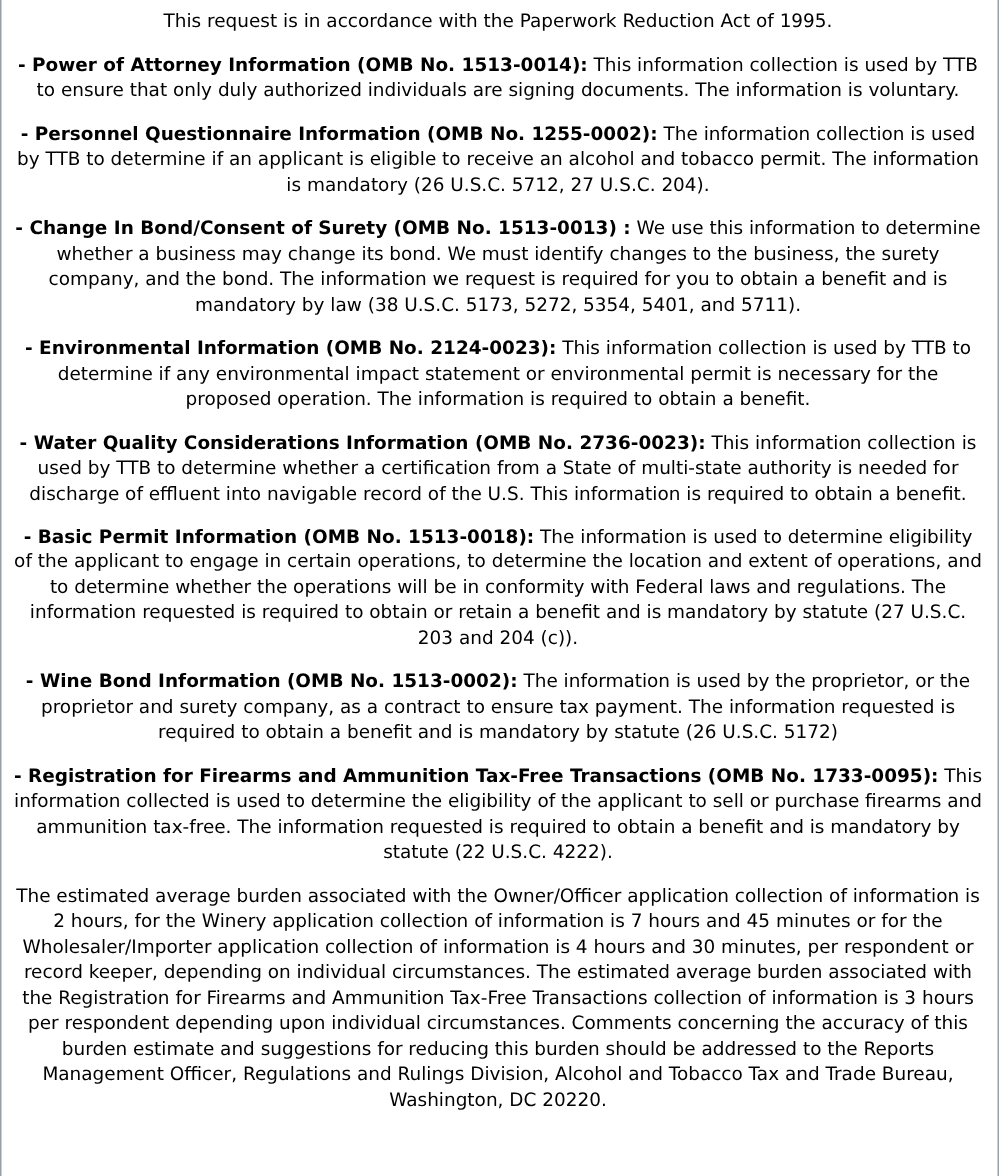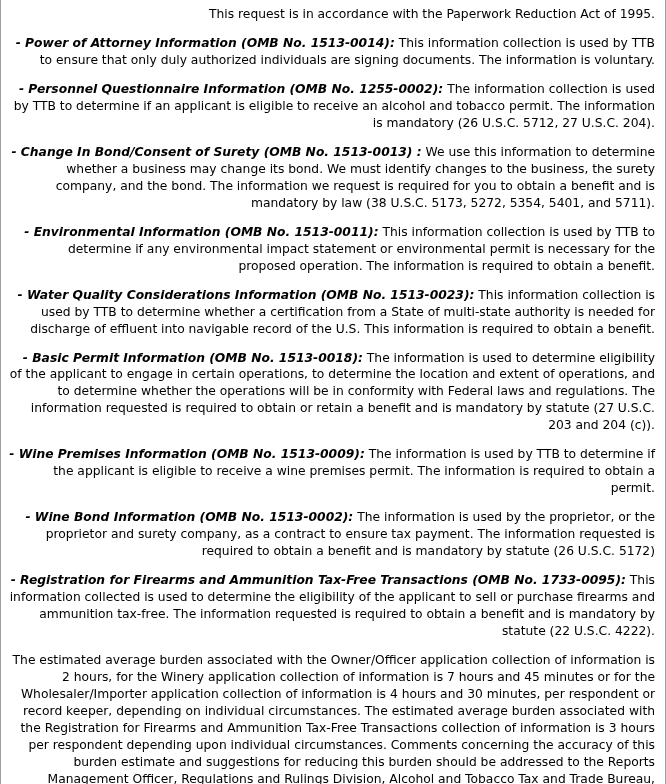--- a/index.html
+++ b/index.html
@@ -20,25 +20,24 @@
     width: 666px;
     height: 784px;
     padding: 6px 10px 0 8px;
     border: 1px solid #9aa0a6;
     border-top: none;
     border-bottom: none;
   }
   p {
     margin: 0 0 12px 0;
     line-height: 1.38;
-    text-align: right;
+    text-align: center;
   }
   .lead {
     font-weight: bold;
-    font-style: italic;
   }
 </style>
 </head>
 <body>
 
 <div class="page">
 
   <p>This request is in accordance with the Paperwork Reduction Act of 1995.</p>
 
   <p>
@@ -47,35 +46,32 @@
 
   <p>
     <span class="lead">- Personnel Questionnaire Information (OMB No. 1255-0002):</span><span> The information collection is used by TTB to determine if an applicant is eligible to receive an alcohol and tobacco permit. The information is mandatory (26 U.S.C. 5712, 27 U.S.C. 204).</span>
   </p>
 
   <p>
     <span class="lead">- Change In Bond/Consent of Surety (OMB No. 1513-0013) :</span><span> We use this information to determine whether a business may change its bond. We must identify changes to the business, the surety company, and the bond. The information we request is required for you to obtain a benefit and is mandatory by law (38 U.S.C. 5173, 5272, 5354, 5401, and 5711).</span>
   </p>
 
   <p>
-    <span class="lead">- Environmental Information (OMB No. 1513-0011):</span><span> This information collection is used by TTB to determine if any environmental impact statement or environmental permit is necessary for the proposed operation. The information is required to obtain a benefit.</span>
+    <span class="lead">- Environmental Information (OMB No. 2124-0023):</span><span> This information collection is used by TTB to determine if any environmental impact statement or environmental permit is necessary for the proposed operation. The information is required to obtain a benefit.</span>
   </p>
 
   <p>
-    <span class="lead">- Water Quality Considerations Information (OMB No. 1513-0023):</span><span> This information collection is used by TTB to determine whether a certification from a State of multi-state authority is needed for discharge of effluent into navigable record of the U.S. This information is required to obtain a benefit.</span>
+    <span class="lead">- Water Quality Considerations Information (OMB No. 2736-0023):</span><span> This information collection is used by TTB to determine whether a certification from a State of multi-state authority is needed for discharge of effluent into navigable record of the U.S. This information is required to obtain a benefit.</span>
   </p>
 
 
   <p>
     <span class="lead">- Basic Permit Information (OMB No. 1513-0018):</span><span> The information is used to determine eligibility of the applicant to engage in certain operations, to determine the location and extent of operations, and to determine whether the operations will be in conformity with Federal laws and regulations. The information requested is required to obtain or retain a benefit and is mandatory by statute (27 U.S.C. 203 and 204 (c)).</span>
   </p>
 
-  <p>
-    <span class="lead">- Wine Premises Information (OMB No. 1513-0009):</span><span> The information is used by TTB to determine if the applicant is eligible to receive a wine premises permit. The information is required to obtain a permit.</span>
-  </p>
 
   <p>
     <span class="lead">- Wine Bond Information (OMB No. 1513-0002):</span><span> The information is used by the proprietor, or the proprietor and surety company, as a contract to ensure tax payment. The information requested is required to obtain a benefit and is mandatory by statute (26 U.S.C. 5172)</span>
   </p>
 
   <p>
     <span class="lead">- Registration for Firearms and Ammunition Tax-Free Transactions (OMB No. 1733-0095):</span><span>  This information collected is used to determine the eligibility of the applicant to sell or purchase firearms and ammunition tax-free.  The information requested is required to obtain a benefit and is mandatory by statute (22 U.S.C. 4222).</span>
   </p>
 
   <p>The estimated average burden associated with the Owner/Officer application collection of information is 2 hours, for the Winery application collection of information is 7 hours and 45 minutes or for the Wholesaler/Importer application collection of information is 4 hours and 30 minutes, per respondent or record keeper, depending on individual circumstances.  The estimated average burden associated with the Registration for Firearms and Ammunition Tax-Free Transactions collection of information is 3 hours per respondent depending upon individual circumstances.  Comments concerning the accuracy of this burden estimate and suggestions for reducing this burden should be addressed to the Reports Management Officer, Regulations and Rulings Division, Alcohol and Tobacco Tax and Trade Bureau, Washington, DC 20220.</p>

